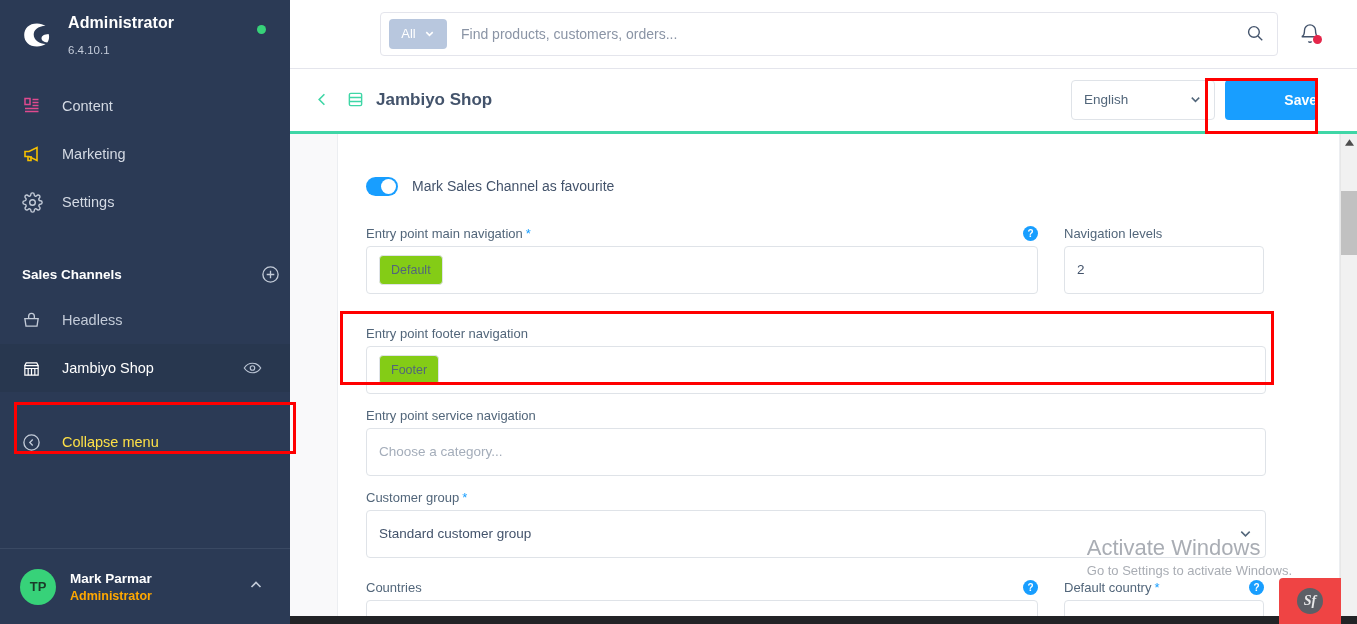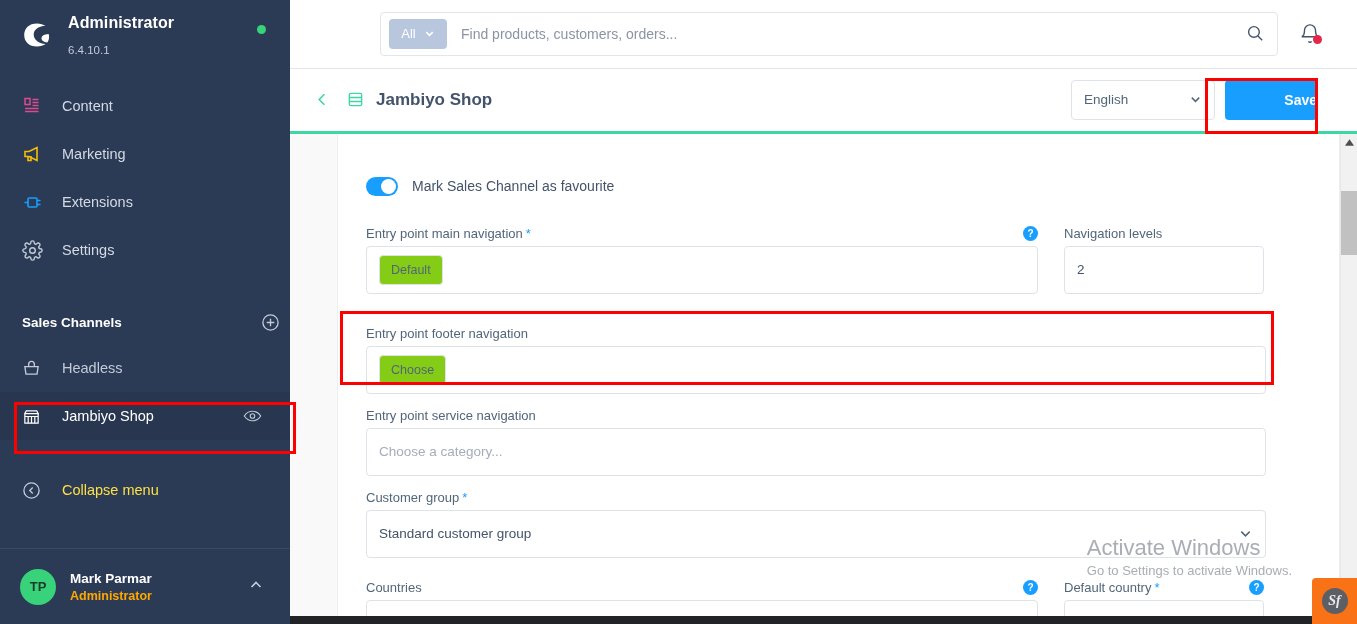--- a/index.html
+++ b/index.html
@@ -209,22 +209,22 @@
   }
   .sb-thumb {
     position:absolute; top:57px; left:0; width:17px; height:64px; background:#c1c1c1; cursor:pointer;
   }
 
   
   .sf-toolbar {
     position:absolute; left:0; right:0; bottom:0; height:8px; background:#222326; z-index:40;
   }
   .sf-btn {
-    position:absolute; right:0; bottom:0; width:45px; height:46px;
-    background:#f97316; border-top-left-radius:4px; z-index:41;
+    position:absolute; right:16px; bottom:0; width:62px; height:46px;
+    background:#ef4444; border-top-left-radius:4px; z-index:41;
     display:flex; align-items:center; justify-content:center;
   }
   .sf-circle {
     width:26px; height:26px; border-radius:50%; background:#5c5f66;
     display:flex; align-items:center; justify-content:center;
     color:#e9e9ea; font-size:14px; font-style:italic; font-family:"Liberation Serif", serif; font-weight:bold;
   }
 </style>
 </head>
 <body>
@@ -262,29 +262,20 @@
       <div class="sb-item">
         <span class="ic">
           <svg width="21" height="21" viewBox="0 0 21 21" fill="none" stroke="#f5c000" stroke-width="1.6">
             <path d="M3 7.5h4l8-4v13l-8-4H3z"></path>
               <path d="M6 12v4.5h3V12"></path>
           </svg>
         </span>
         <span class="lbl">Marketing</span>
       </div>
 
-      <div class="sb-item">
-        <span class="ic">
-          <svg width="21" height="21" viewBox="0 0 21 21" fill="none" stroke="#189eff" stroke-width="1.6">
-            <rect x="6" y="6" width="9" height="9" rx="1"></rect>
-              <path d="M2.5 10.5H6M15 8.5h3.5M15 12.5h3.5"></path>
-          </svg>
-        </span>
-        <span class="lbl">Extensions</span>
-      </div>
 
       <div class="sb-item">
         <span class="ic">
           <svg width="21" height="21" viewBox="0 0 24 24" fill="none" stroke="#c3cbd8" stroke-width="1.6">
             <circle cx="12" cy="12" r="3.2"></circle>
             <path d="M19.4 15a1.6 1.6 0 0 0 .3 1.8l.1.1a2 2 0 1 1-2.8 2.8l-.1-.1a1.6 1.6 0 0 0-1.8-.3 1.6 1.6 0 0 0-1 1.5V21a2 2 0 1 1-4 0v-.1A1.6 1.6 0 0 0 9 19.4a1.6 1.6 0 0 0-1.8.3l-.1.1a2 2 0 1 1-2.8-2.8l.1-.1a1.6 1.6 0 0 0 .3-1.8 1.6 1.6 0 0 0-1.5-1H3a2 2 0 1 1 0-4h.1A1.6 1.6 0 0 0 4.6 9a1.6 1.6 0 0 0-.3-1.8l-.1-.1a2 2 0 1 1 2.8-2.8l.1.1a1.6 1.6 0 0 0 1.8.3H9a1.6 1.6 0 0 0 1-1.5V3a2 2 0 1 1 4 0v.1a1.6 1.6 0 0 0 1 1.5 1.6 1.6 0 0 0 1.8-.3l.1-.1a2 2 0 1 1 2.8 2.8l-.1.1a1.6 1.6 0 0 0-.3 1.8V9a1.6 1.6 0 0 0 1.5 1H21a2 2 0 1 1 0 4h-.1a1.6 1.6 0 0 0-1.5 1z"></path>
           </svg>
         </span>
         <span class="lbl">Settings</span>
       </div>
@@ -438,21 +429,21 @@
                 <span>2</span>
               </div>
             </div>
           </div>
 
           <div class="col-full field" style="margin-top:18px;">
             <div class="f-label">
               <span>Entry point footer navigation</span>
             </div>
             <div class="f-box tall">
-              <span class="chip">Choose</span>
+              <span class="chip">Footer</span>
             </div>
           </div>
 
           <div class="col-full field" style="margin-top:10px;">
             <div class="f-label">
               <span>Entry point service navigation</span>
             </div>
             <div class="f-box tall placeholder">
               <span>Choose a category...</span>
             </div>

